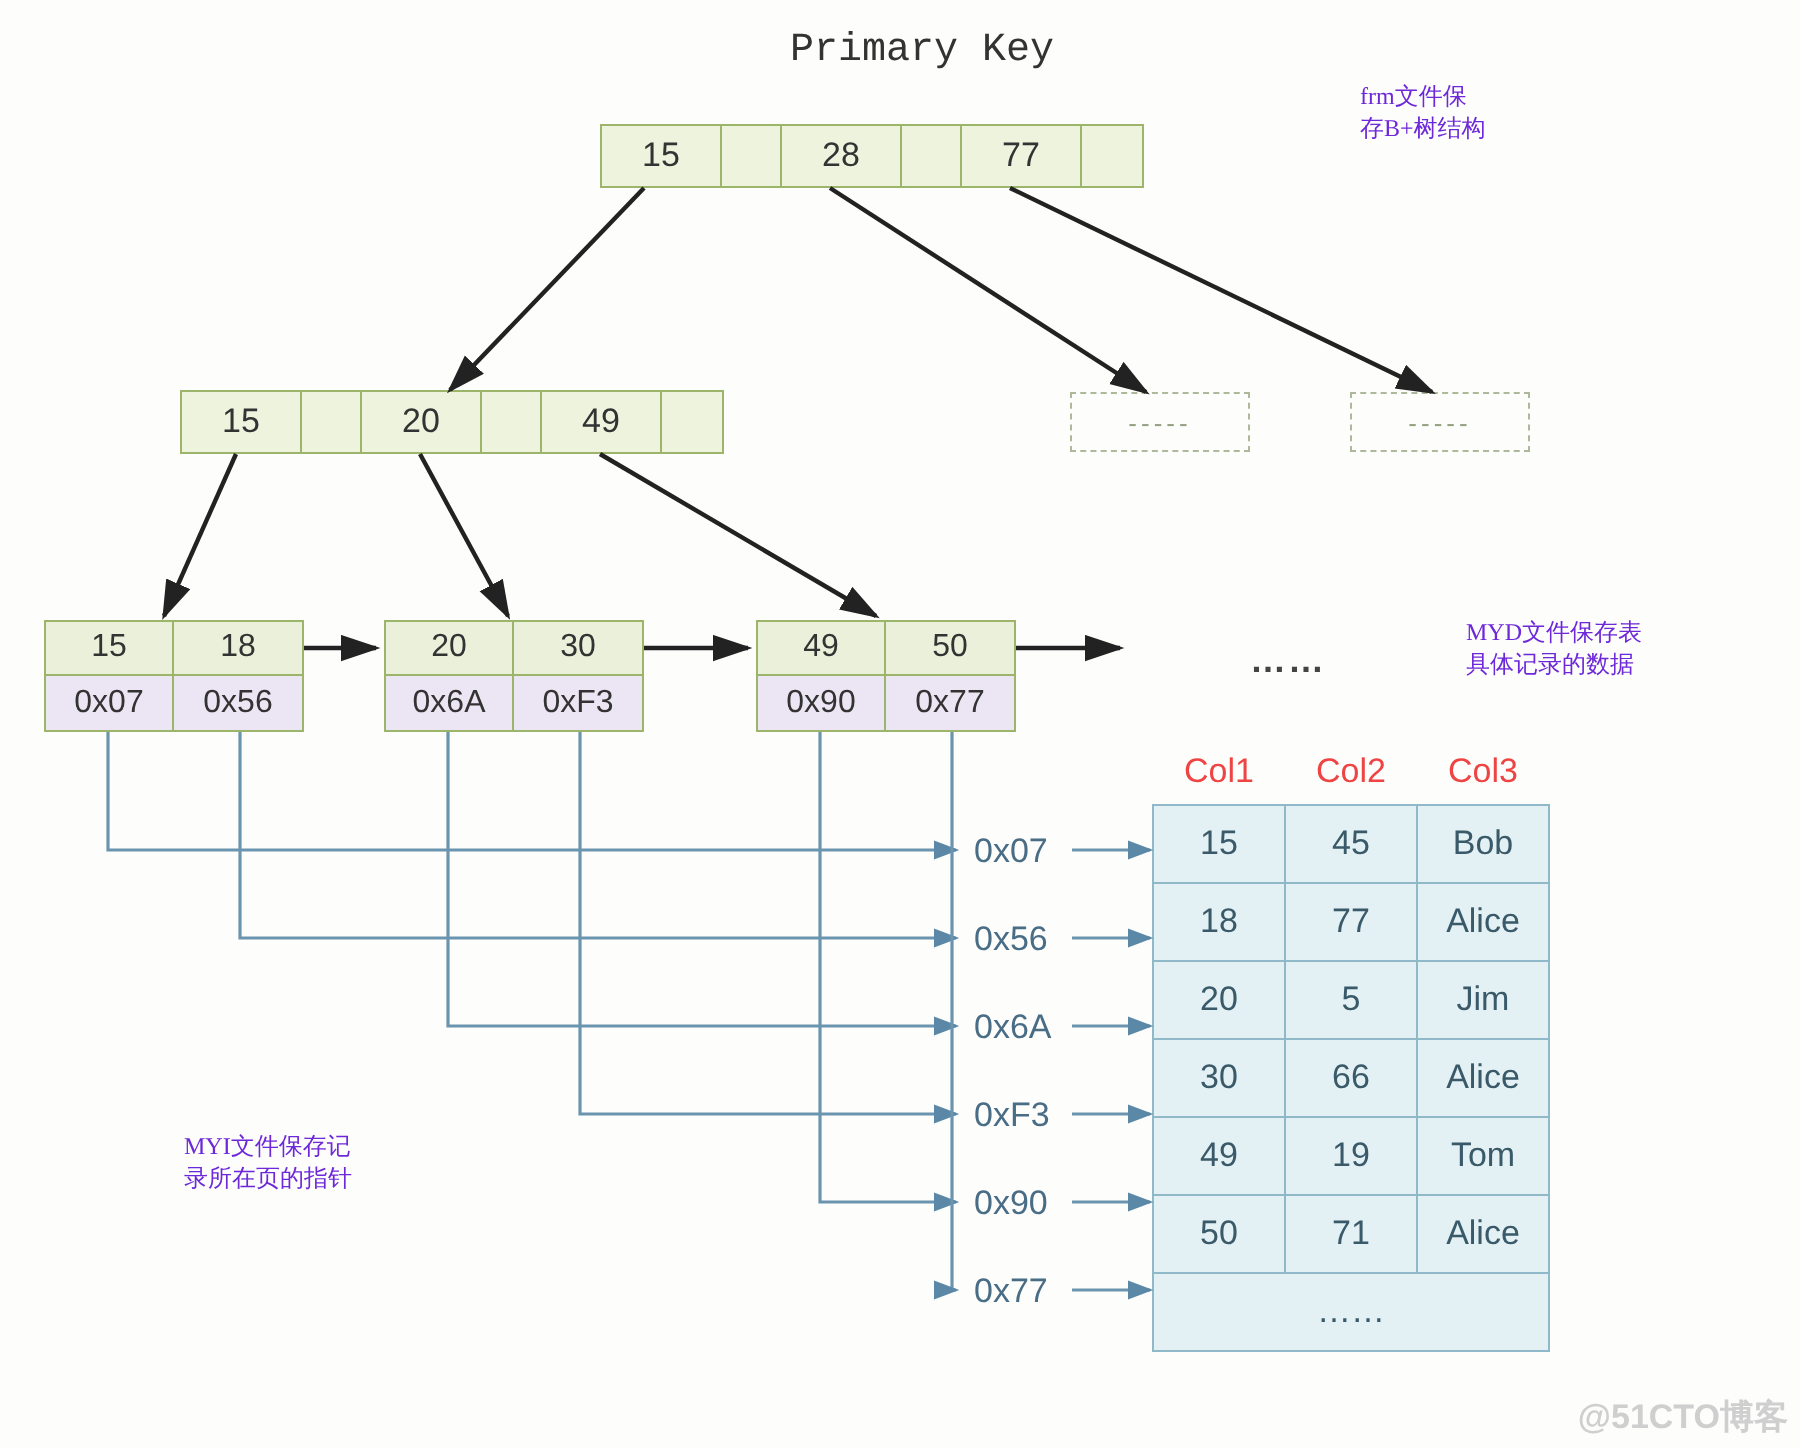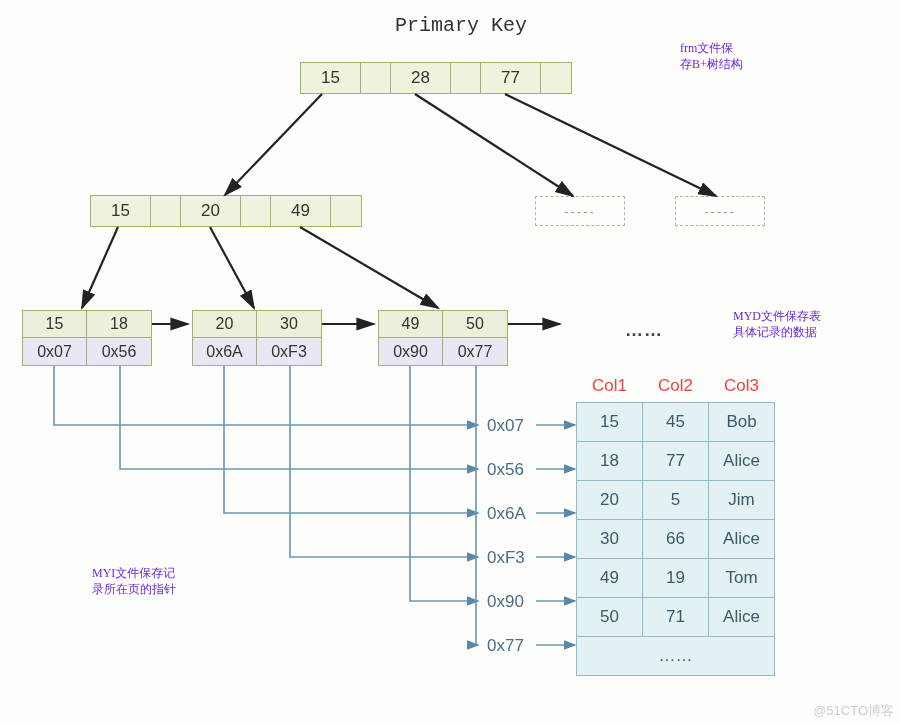--- a/index.html
+++ b/index.html
@@ -108,22 +108,23 @@
     text-align: center;
     min-width: 66px;
   }
   .table .extra td {
     height: 34px;
   }
   .watermark {
     position: absolute;
     right: 6px;
     bottom: 4px;
-    font-size: 13px;
+    font-size: 17px;
     color: #cfcfcf;
+    font-weight: bold;
   }
   svg.overlay {
     position: absolute;
     left: 0; top: 0;
     width: 900px; height: 724px;
     pointer-events: none;
   }
 </style>
 </head>
 <body>

